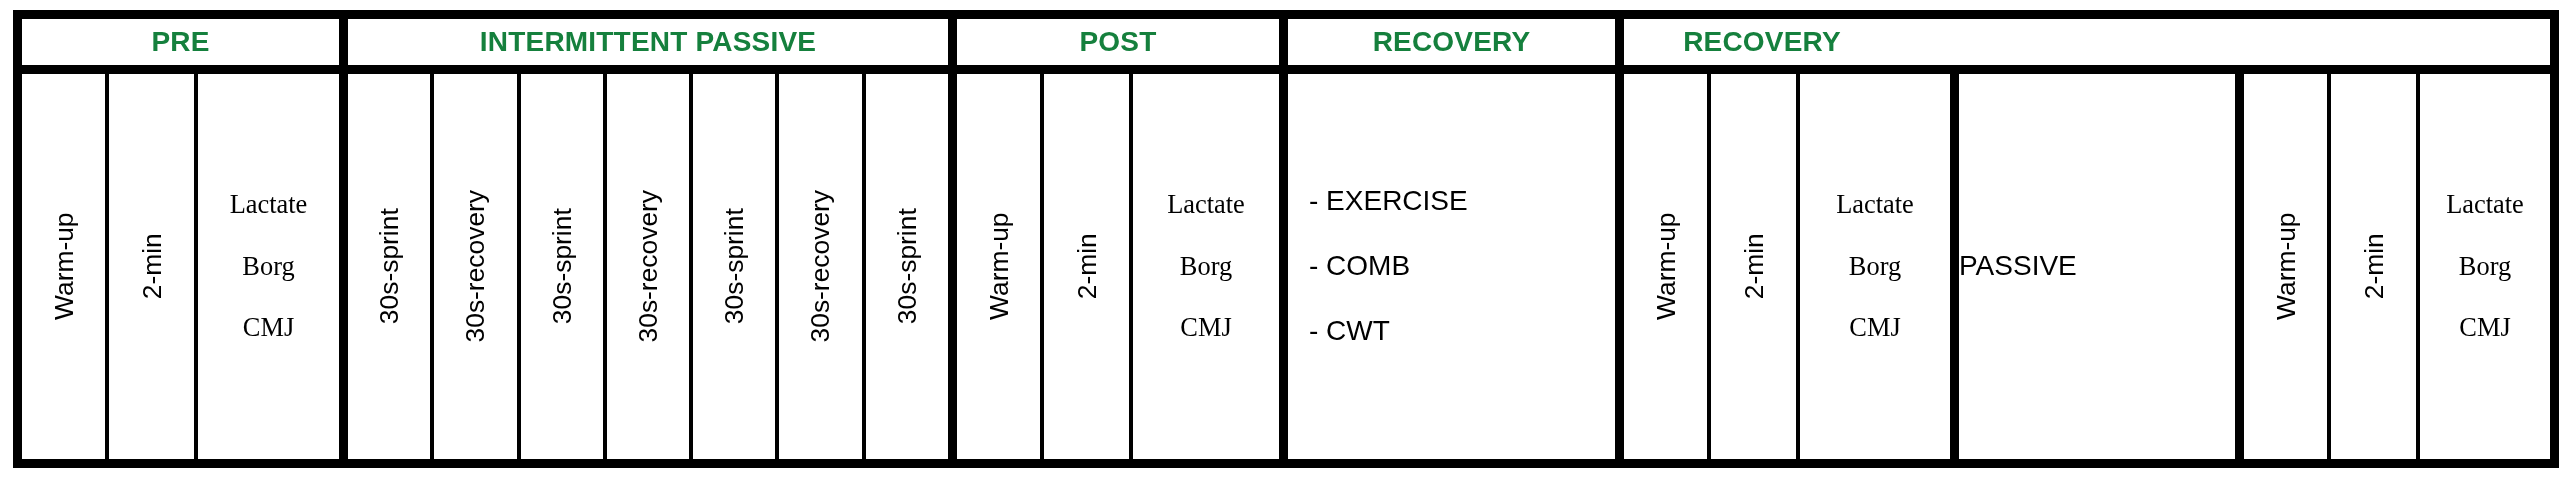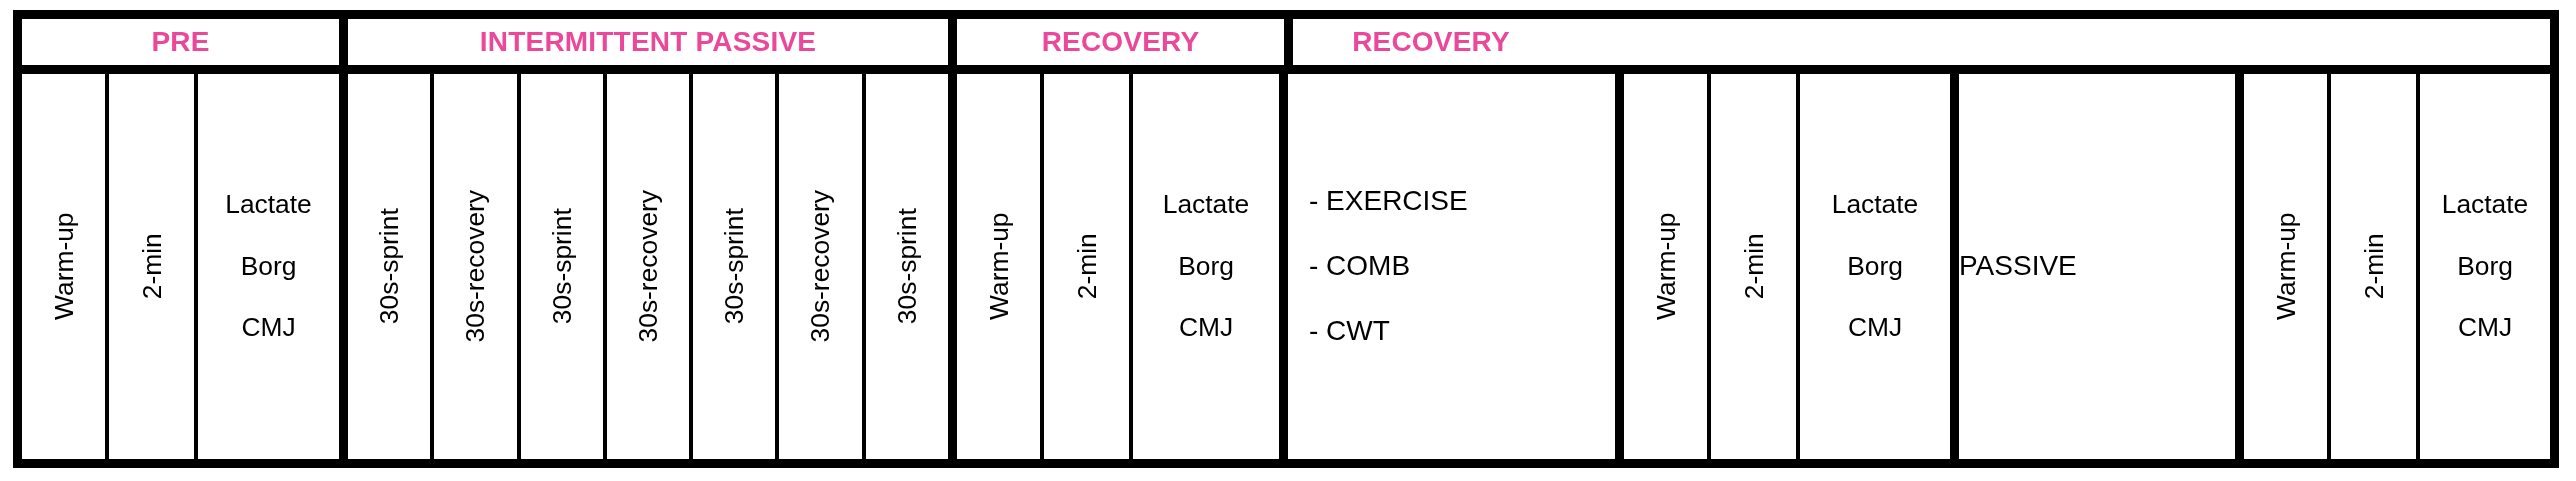--- a/index.html
+++ b/index.html
@@ -37,21 +37,21 @@
     box-sizing: content-box;
   }
   .header-cell {
     box-sizing: border-box;
     display: flex;
     align-items: center;
     justify-content: center;
     font-weight: bold;
     font-size: 28px;
     letter-spacing: 0.2px;
-    color: #ec4899;
+    color: #15803d;
     background: #ffffff;
     white-space: nowrap;
     overflow: hidden;
   }
   .header-cell + .header-cell {
     border-left: 9.6px solid #000000;
   }
 
   
   .body-row {
@@ -98,20 +98,21 @@
     flex-direction: column;
     align-items: center;
     justify-content: space-between;
     gap: 35px;
     font-size: 26.4px;
     color: #000000;
     line-height: 1;
     width: 100%;
     padding: 0 4.8px;
     box-sizing: border-box;
+    font-family: Liberation Serif, serif;
   }
 
   
   .optlist {
     display: flex;
     flex-direction: column;
     align-items: flex-start;
     justify-content: center;
     gap: 37px;
     font-size: 28px;
@@ -145,20 +146,21 @@
   .c-full  { flex: 1 1 auto; }
 </style>
 </head>
 <body>
 
 <div id="protocol-table">
 
   <div class="header-row">
     <div class="header-cell w-pre">PRE</div>
     <div class="header-cell w-int">INTERMITTENT PASSIVE</div>
+    <div class="header-cell w-post">POST</div>
     <div class="header-cell w-rec1">RECOVERY</div>
     <div class="header-cell w-rec2">RECOVERY</div>
   </div>
 
   <div class="body-row">
 
     <div class="body-group w-pre">
       <div class="subcol c-warm">
         <span class="vlabel">Warm-up</span>
       </div>

